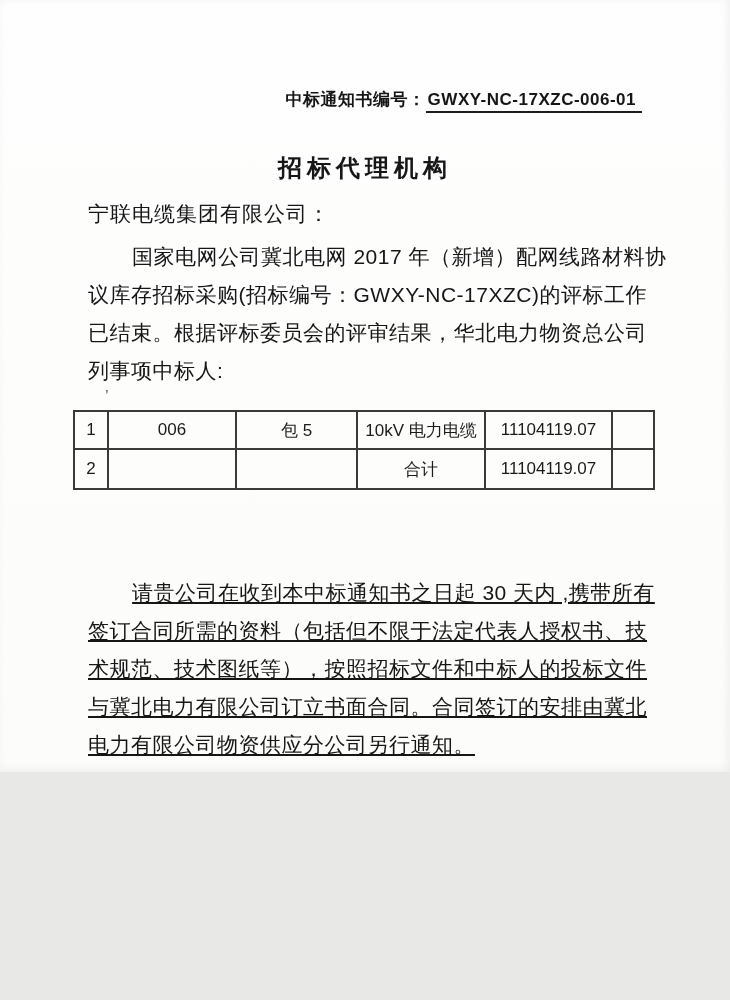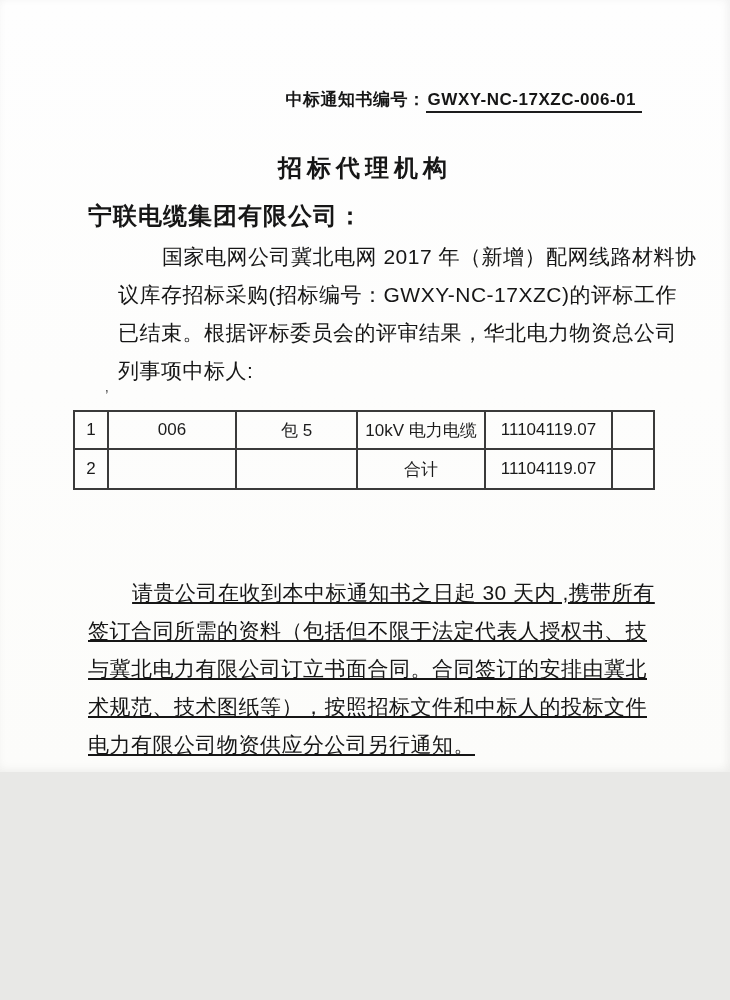--- a/index.html
+++ b/index.html
@@ -36,34 +36,33 @@
     width: 100%;
     text-align: center;
     font-size: 24px;
     font-weight: 700;
     letter-spacing: 5px;
   }
   .salutation {
     position: absolute;
     top: 200px;
     left: 88px;
-    font-size: 24px;
+    font-size: 21px;
     letter-spacing: 1px;
-    font-weight: bold;
   }
   .para {
     position: absolute;
     left: 88px;
     right: 60px;
     font-size: 21px;
     line-height: 38px;
     letter-spacing: 0.5px;
     white-space: nowrap;
   }
-  .para1 { top: 238px; margin-left: 30px; }
+  .para1 { top: 238px; }
   .para2 { top: 574px; text-decoration: underline; }
   .para .line.indent { text-indent: 2.1em; }
   .stray-mark {
     position: absolute;
     top: 388px;
     left: 105px;
     font-size: 16px;
     color: #555;
   }
   table.award-table {
@@ -167,22 +166,22 @@
         <td>合计</td>
         <td>11104119.07</td>
         <td></td>
       </tr>
     </tbody>
   </table>
 
   <div class="para para2">
     <div class="line indent">请贵公司在收到本中标通知书之日起 30 天内 ,携带所有</div>
     <div class="line">签订合同所需的资料（包括但不限于法定代表人授权书、技</div>
+    <div class="line">术规范、技术图纸等），按照招标文件和中标人的投标文件</div>
     <div class="line">与冀北电力有限公司订立书面合同。合同签订的安排由冀北</div>
-    <div class="line">术规范、技术图纸等），按照招标文件和中标人的投标文件</div>
     <div class="line">电力有限公司物资供应分公司另行通知。</div>
   </div>
 
   <div class="signature">
     <span>招标代理机构：</span><span class="agency-name">华北电力物资总公司</span><span>（盖章）</span>
   </div>
 
   <div class="date-line">日期: 2017 年 2 月 7 日</div>
 
   <svg class="stamp" viewBox="0 0 150 150">

